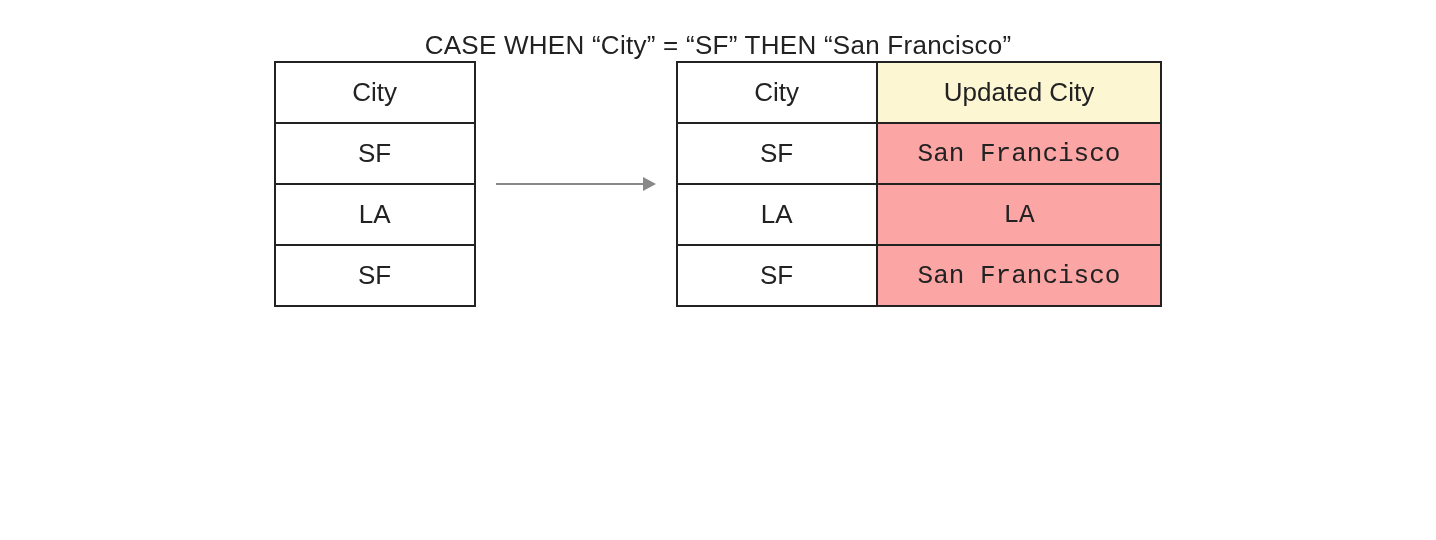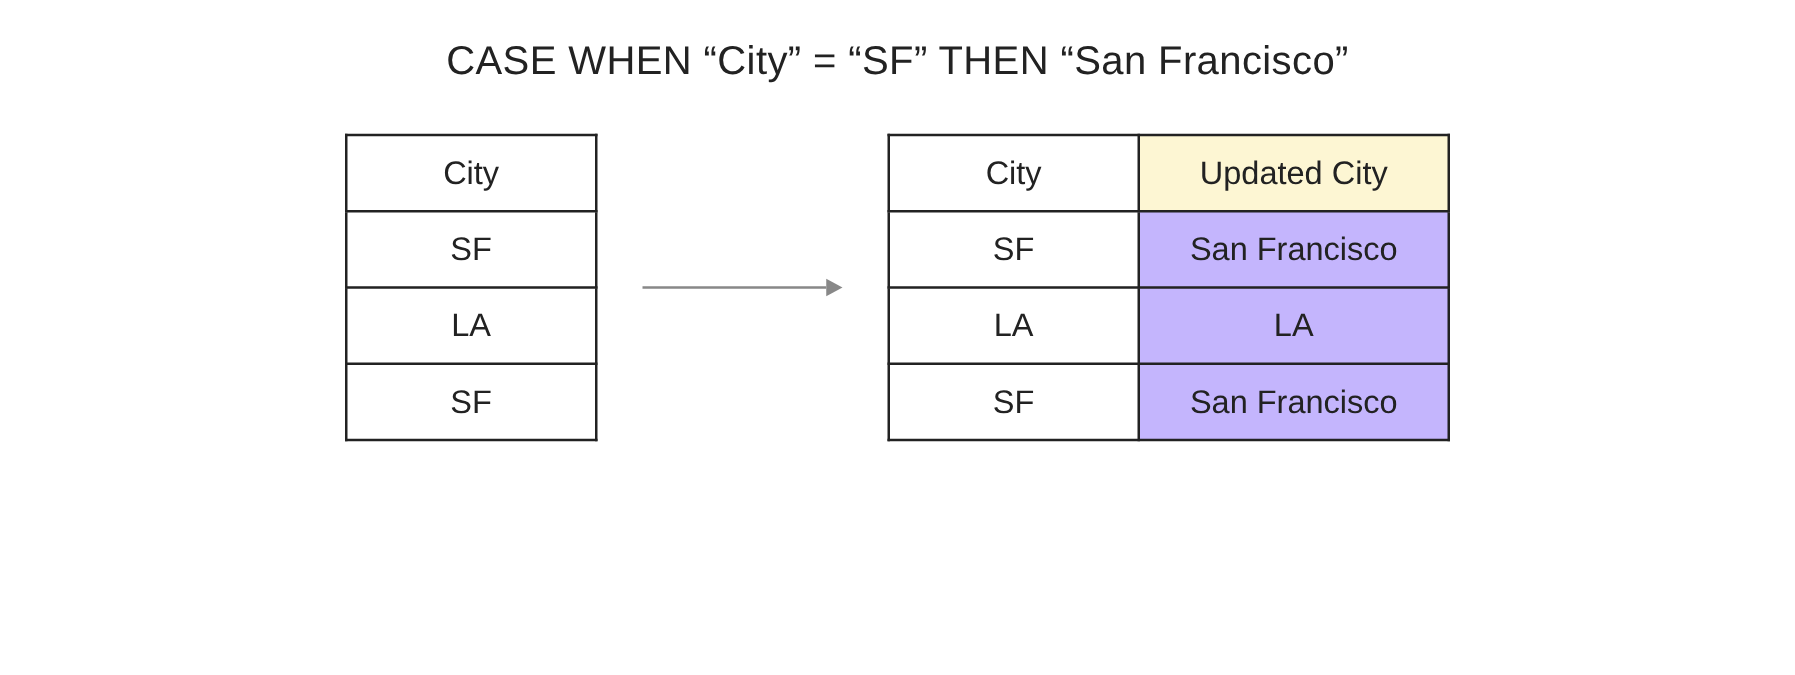--- a/index.html
+++ b/index.html
@@ -14,31 +14,30 @@
       background: #ffffff;
       font-family: Arial, sans-serif;
       display: flex;
       flex-direction: column;
       align-items: center;
       justify-content: flex-start;
       padding-top: 30px;
     }
 
     .formula {
-      font-size: 32px;
+      font-size: 26px;
       color: #222;
-      margin-bottom: 40px;
       letter-spacing: 0.01em;
     }
 
     .diagram {
       display: flex;
       align-items: center;
       justify-content: center;
-      gap: 16px;
+      gap: 0;
     }
 
     .table-wrapper {
       display: inline-block;
     }
 
     table {
       border-collapse: collapse;
       font-size: 26px;
       color: #222;
@@ -86,21 +85,22 @@
 
     .right-table table {
       border-collapse: collapse;
     }
 
     .right-table td.city-col {
       background: #ffffff;
     }
 
     .right-table td.updated-col {
-      background: #c4b5fd;
+      background: #fca5a5;
+      font-family: Liberation Mono, monospace;
     }
 
     .right-table th.city-header {
       background: #ffffff;
       text-align: center;
     }
 
     .right-table th.updated-header {
       background: #fdf6d3;
       text-align: center;

